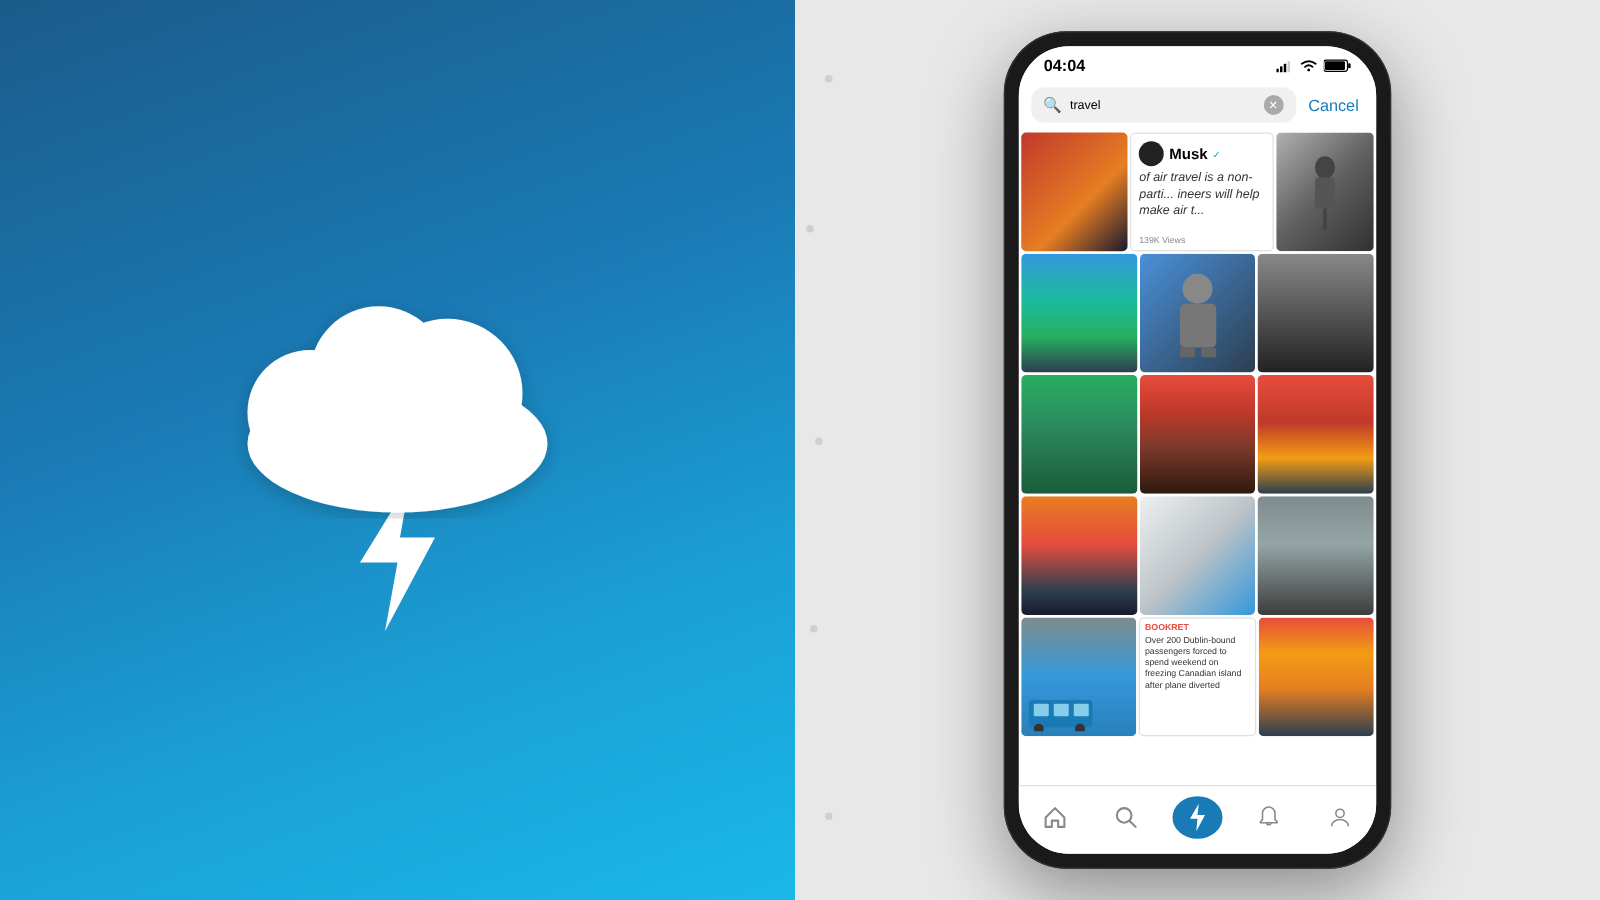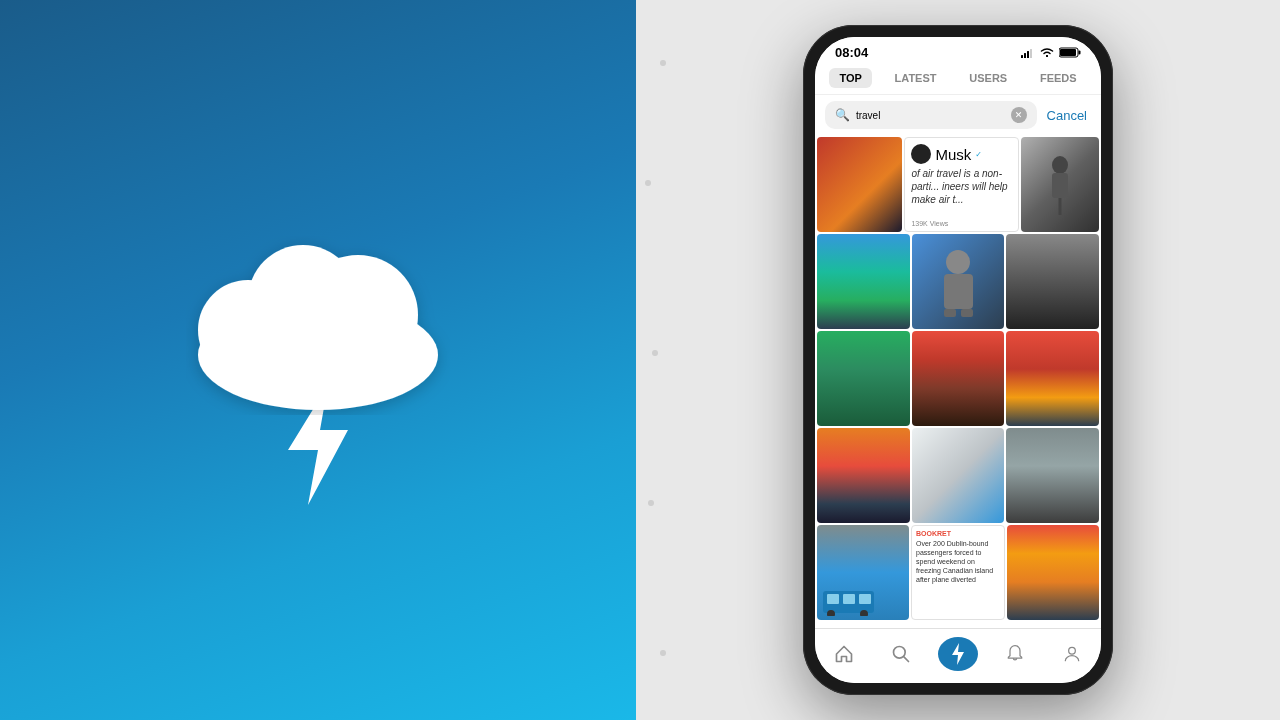--- a/index.html
+++ b/index.html
@@ -184,22 +184,22 @@
       gap: 4px;
       margin-bottom: 3px;
     }
     .tweet-avatar {
       width: 20px;
       height: 20px;
       border-radius: 50%;
       background: #333;
     }
     .tweet-name {
-      font-size: 15px;
-      font-weight: 400;
+      font-size: 12px;
+      font-weight: 700;
       color: #000;
     }
     .tweet-verified {
       font-size: 8px;
       color: #1a9fd4;
     }
     .tweet-body {
       font-size: 10px;
       color: #333;
       line-height: 1.3;
@@ -303,21 +303,21 @@
   <div class="dot" style="top:60px; left:660px;"></div>
   <div class="dot" style="top:180px; left:645px;"></div>
   <div class="dot" style="top:350px; left:652px;"></div>
   <div class="dot" style="top:500px; left:648px;"></div>
   <div class="dot" style="top:650px; left:660px;"></div>
 
   <div class="phone-frame">
     <div class="phone-screen">
 
       <div class="status-bar">
-        <span class="status-time">08:04</span>
+        <span class="status-time">04:04</span>
         <div class="status-icons">
           <svg width="14" height="10" viewBox="0 0 14 10">
             <rect x="0" y="7" width="2" height="3" fill="#000" rx="0.5"></rect>
             <rect x="3" y="5" width="2" height="5" fill="#000" rx="0.5"></rect>
             <rect x="6" y="3" width="2" height="7" fill="#000" rx="0.5"></rect>
             <rect x="9" y="1" width="2" height="9" fill="#ccc" rx="0.5"></rect>
           </svg>
           <svg width="14" height="10" viewBox="0 0 14 10">
             <path d="M7 8 L7 8" stroke="#000" stroke-width="2" stroke-linecap="round"></path>
             <path d="M4 5.5 Q7 3 10 5.5" stroke="#000" stroke-width="1.5" fill="none" stroke-linecap="round"></path>
@@ -325,26 +325,20 @@
             <circle cx="7" cy="8" r="1" fill="#000"></circle>
           </svg>
           <svg width="22" height="11" viewBox="0 0 22 11">
             <rect x="0" y="1" width="19" height="9" rx="2" ry="2" stroke="#000" stroke-width="1" fill="none"></rect>
             <rect x="19.5" y="3.5" width="2" height="4" rx="1" fill="#000"></rect>
             <rect x="1" y="2" width="16" height="7" rx="1" fill="#000"></rect>
           </svg>
         </div>
       </div>
 
-      <div class="tab-bar-top">
-        <div class="tab-item active">TOP</div>
-        <div class="tab-item">LATEST</div>
-        <div class="tab-item">USERS</div>
-        <div class="tab-item">FEEDS</div>
-      </div>
 
       <div class="search-bar">
         <div class="search-input-container">
           <span class="search-icon-inner">🔍</span>
           <span class="search-text">travel</span>
           <div class="clear-icon">✕</div>
         </div>
         <span class="cancel-btn">Cancel</span>
       </div>
 

